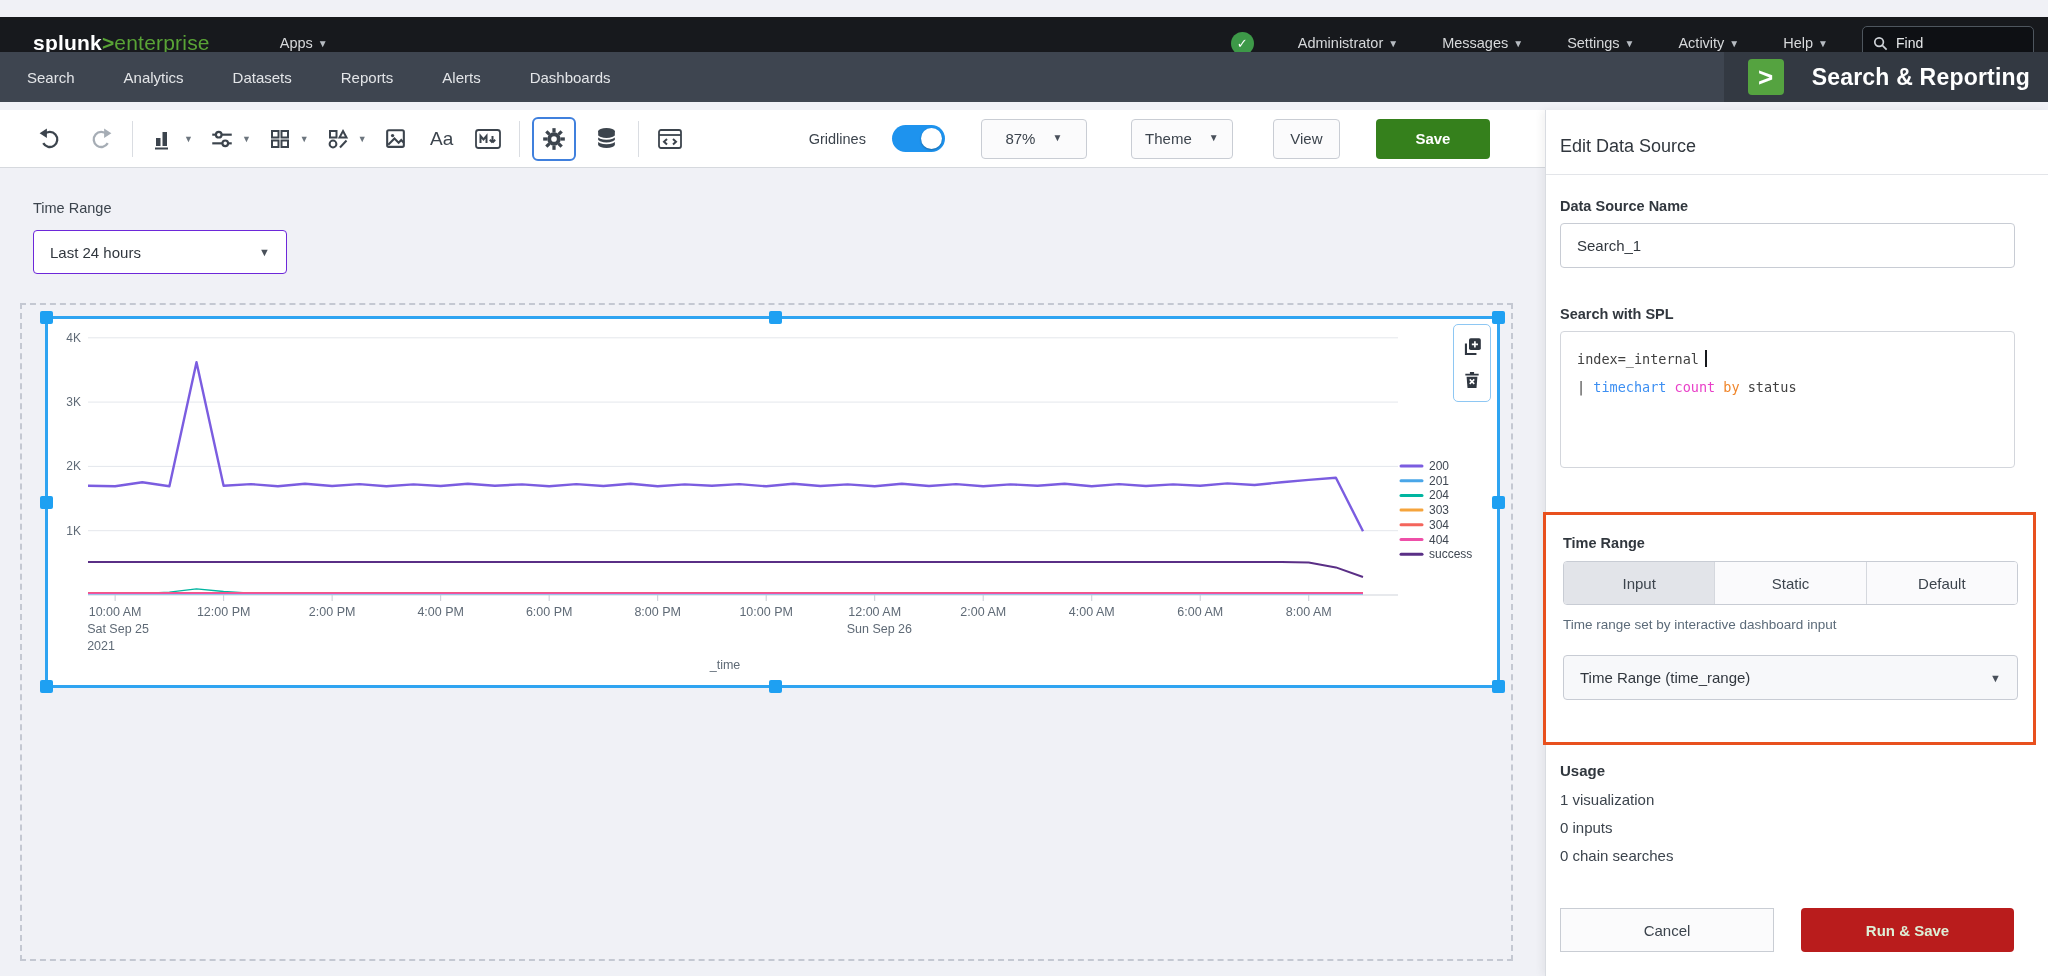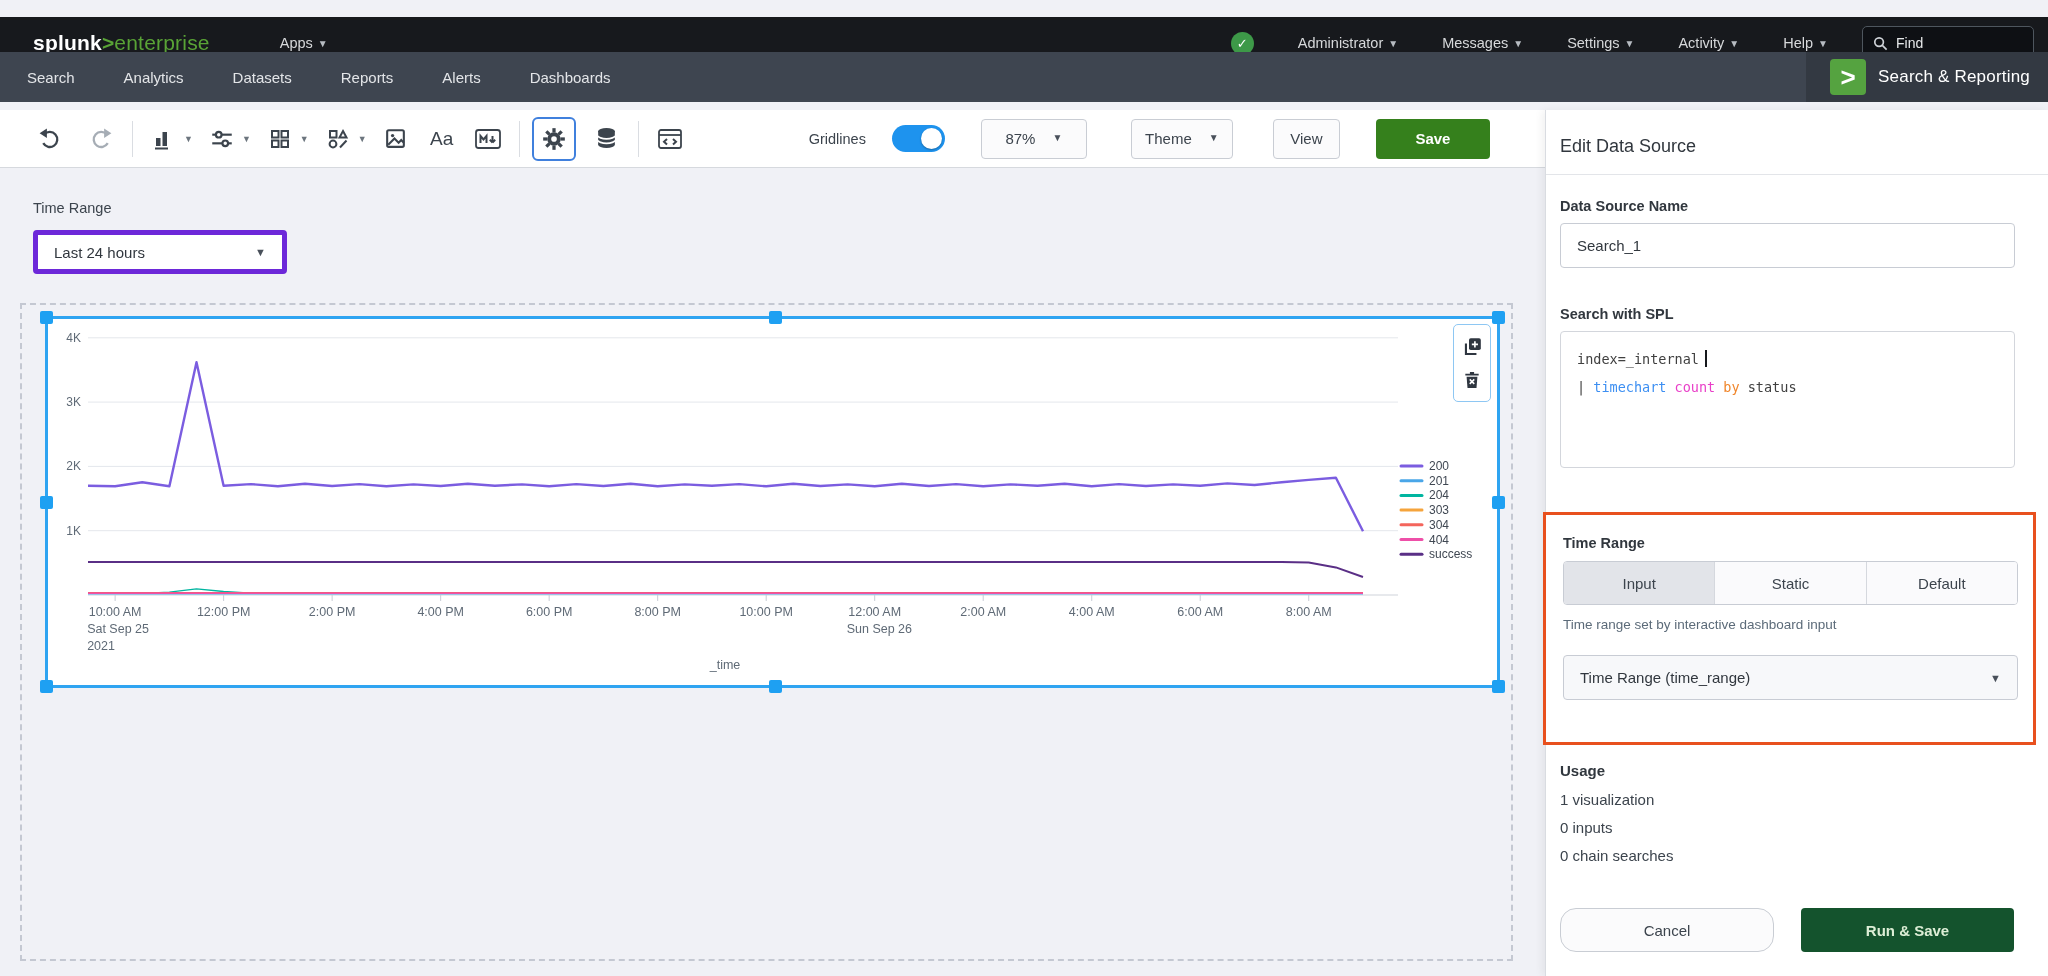--- a/index.html
+++ b/index.html
@@ -29,21 +29,21 @@
 
   
   .appbar { position:absolute; left:0; top:52px; width:100%; height:50px; background:#3e4550;
             display:flex; align-items:center; color:#e3e5e8; font-size:15px; }
   .appbar-items { display:flex; align-items:center; padding-left:27px; gap:49px; }
   .appbar-item { cursor:pointer; }
   .app-ident { margin-left:auto; height:100%; display:flex; align-items:center; gap:12px;
                background:#333942; padding:0 18px 0 24px; }
   .app-ident .app-logo { width:36px; height:36px; background:#55a340; border-radius:4px; color:#fff;
                font-weight:bold; font-size:26px; display:flex; align-items:center; justify-content:center; }
-  .app-ident .app-name { color:#fff; font-size:17px; font-weight:normal; letter-spacing:.2px; }
+  .app-ident .app-name { color:#fff; font-size:23px; font-weight:bold; letter-spacing:.2px;margin-left:16px; }
 
   
   .toolbar { position:absolute; left:0; top:110px; width:1545px; height:58px; background:#fff;
              border-bottom:1px solid #d6d9de; display:flex; align-items:center; color:#3c444d; }
   .tb-btn { width:38px; height:38px; display:flex; align-items:center; justify-content:center;
             cursor:pointer; border-radius:4px; color:#3c444d; flex:none; }
   .tb-btn.disabled { color:#a6adb5; cursor:default; }
   .tb-group { display:flex; align-items:center; }
   .tb-divider { width:1px; height:36px; background:#dadde2; margin:0 12px; flex:none; }
   .tb-caret { font-size:9px; color:#6c757e; margin:0 2px 0 1px; cursor:pointer; }
@@ -63,21 +63,21 @@
               display:flex; align-items:center; justify-content:center; font-size:15px; color:#3c444d;
               cursor:pointer; margin-left:40px; }
   .save-btn { width:114px; height:40px; border:none; border-radius:4px; background:#35801c; color:#fff;
               font-weight:bold; font-size:15px; display:flex; align-items:center; justify-content:center;
               cursor:pointer; margin-left:36px; }
 
   
   .canvas { position:absolute; left:0; top:168px; width:1545px; height:808px; background:#f0f1f6; }
   .canvas-tr-label { position:absolute; left:33px; top:32px; font-size:14.5px; color:#3c444d; }
   .canvas-tr-select { position:absolute; left:33px; top:62px; width:254px; height:44px; background:#fff;
-              border:5px solid #6d28d9; border-radius:4px; display:flex; align-items:center;
+              border:1px solid #6d28d9; border-radius:4px; display:flex; align-items:center;
               padding:0 16px; font-size:15px; color:#31373e; cursor:pointer; }
   .canvas-tr-select .caret2 { margin-left:auto; font-size:11px; color:#49505a; }
   .dash-bound { position:absolute; left:20px; top:135px; width:1493px; height:658px;
                 border:2px dashed #c4c8d2; }
 
   
   .widget { position:absolute; left:45px; top:148px; width:1455px; height:372px; background:#fff;
             border:3px solid #2fa4f1; }
   .handle { position:absolute; width:13px; height:13px; background:#1ea0f2; border-radius:2px; z-index:5; }
   .mini-toolbar { position:absolute; right:6px; top:5px; width:38px; height:78px; background:#fff;
@@ -120,23 +120,23 @@
   .tr-dropdown { position:absolute; left:17px; top:140px; width:455px; height:45px; background:#f7f8fa;
                  border:1px solid #c8ccd4; border-radius:4px; display:flex; align-items:center;
                  padding:0 16px; font-size:15px; color:#31373e; cursor:pointer; }
   .tr-dropdown .caret2 { margin-left:auto; font-size:11px; color:#49505a; }
 
   .usage-label { position:absolute; left:14px; top:652px; font-size:15px; font-weight:bold; color:#31373e; }
   .usage-lines { position:absolute; left:14px; top:676px; font-size:15px; color:#3c444d; line-height:28px; }
 
   .panel-footer { position:absolute; left:0; bottom:24px; width:100%; }
   .cancel-btn { position:absolute; left:14px; bottom:0; width:214px; height:44px; background:#fbfbfc;
-                border:1px solid #c9cdd4; border-radius:16px; font-size:15px; color:#3c444d;
+                border:1px solid #c9cdd4; border-radius:0; font-size:15px; color:#3c444d;
                 display:flex; align-items:center; justify-content:center; cursor:pointer; }
-  .runsave-btn { position:absolute; right:34px; bottom:0; width:213px; height:44px; background:#14532d;
+  .runsave-btn { position:absolute; right:34px; bottom:0; width:213px; height:44px; background:#b91c1c;
                  border:none; border-radius:4px; font-size:15px; font-weight:bold; color:#ddeed6;
                  display:flex; align-items:center; justify-content:center; cursor:default; }
 </style>
 </head>
 <body>
 
 <div id="app">
 
   <div class="topbar">
     <div class="logo"><span class="b">splunk</span><span class="g">&gt;</span><span class="e">enterprise</span></div>

